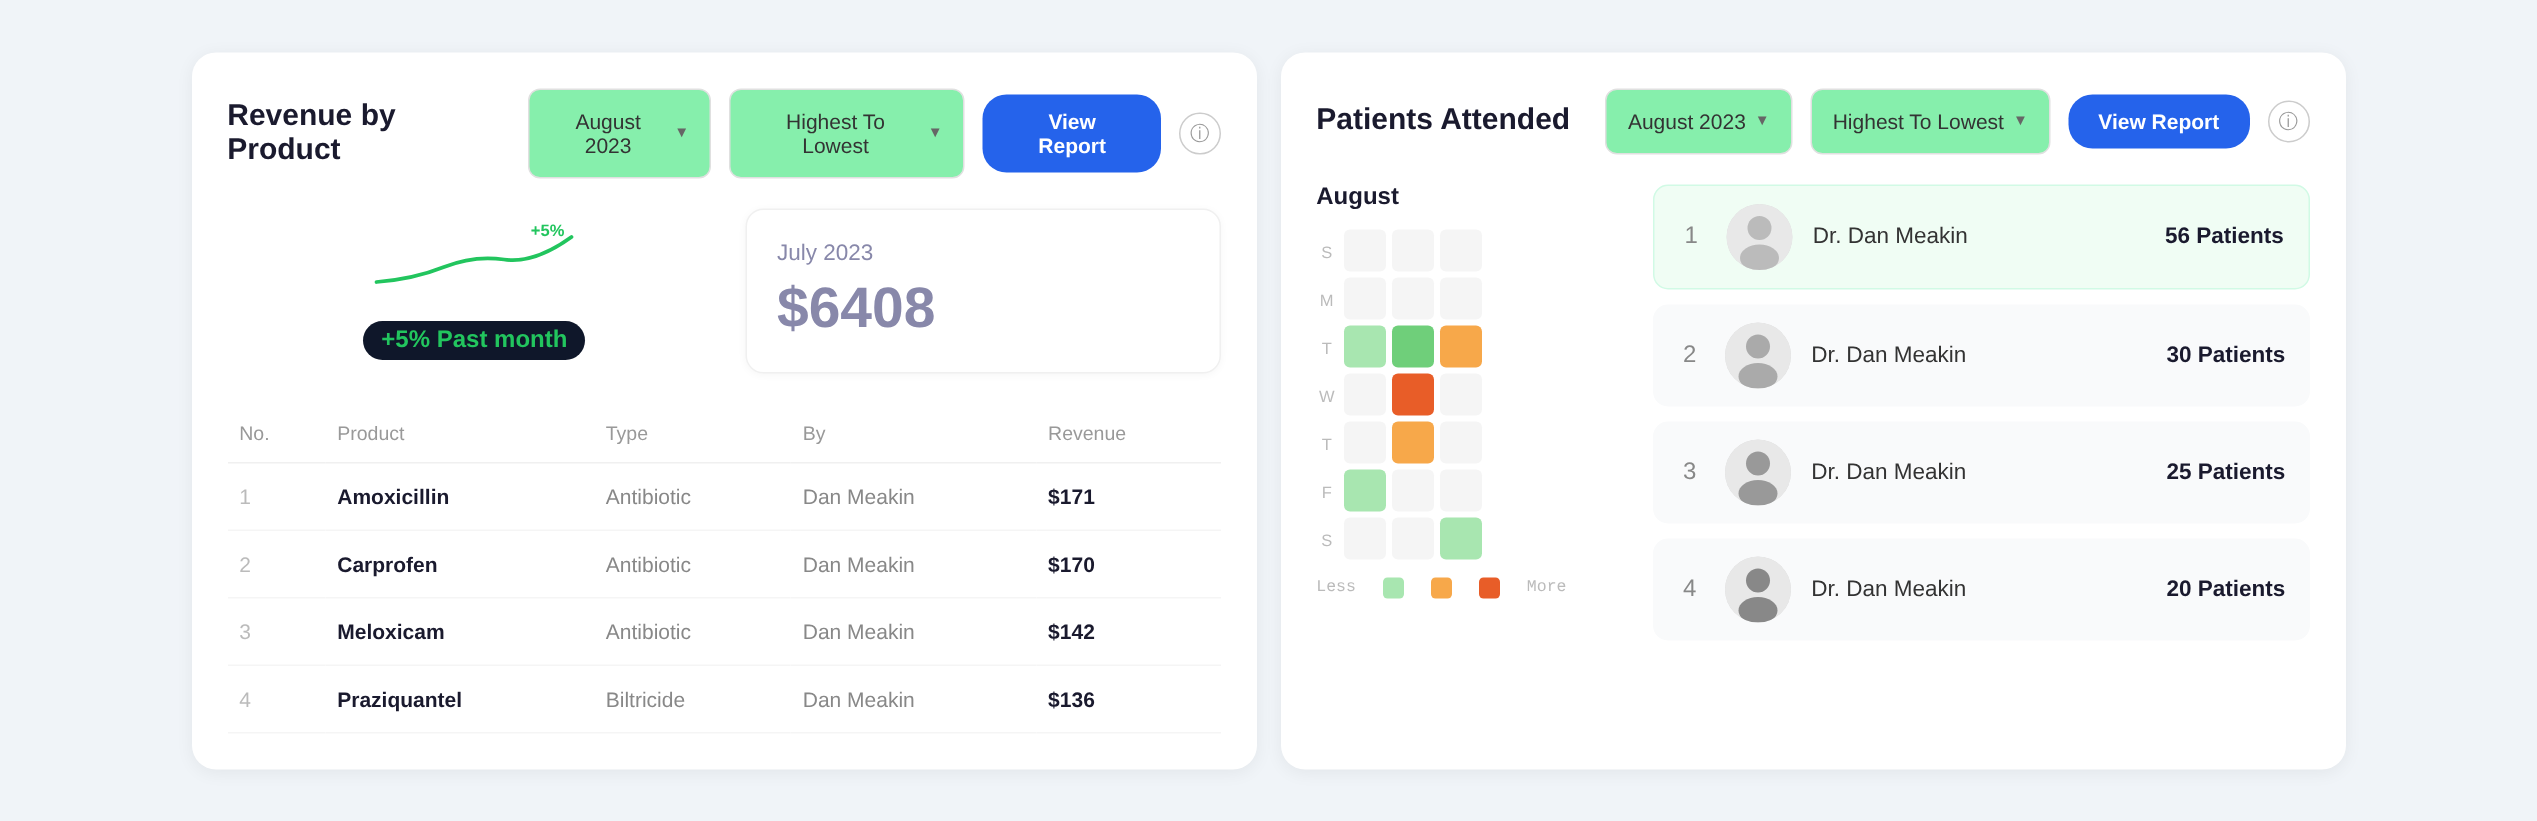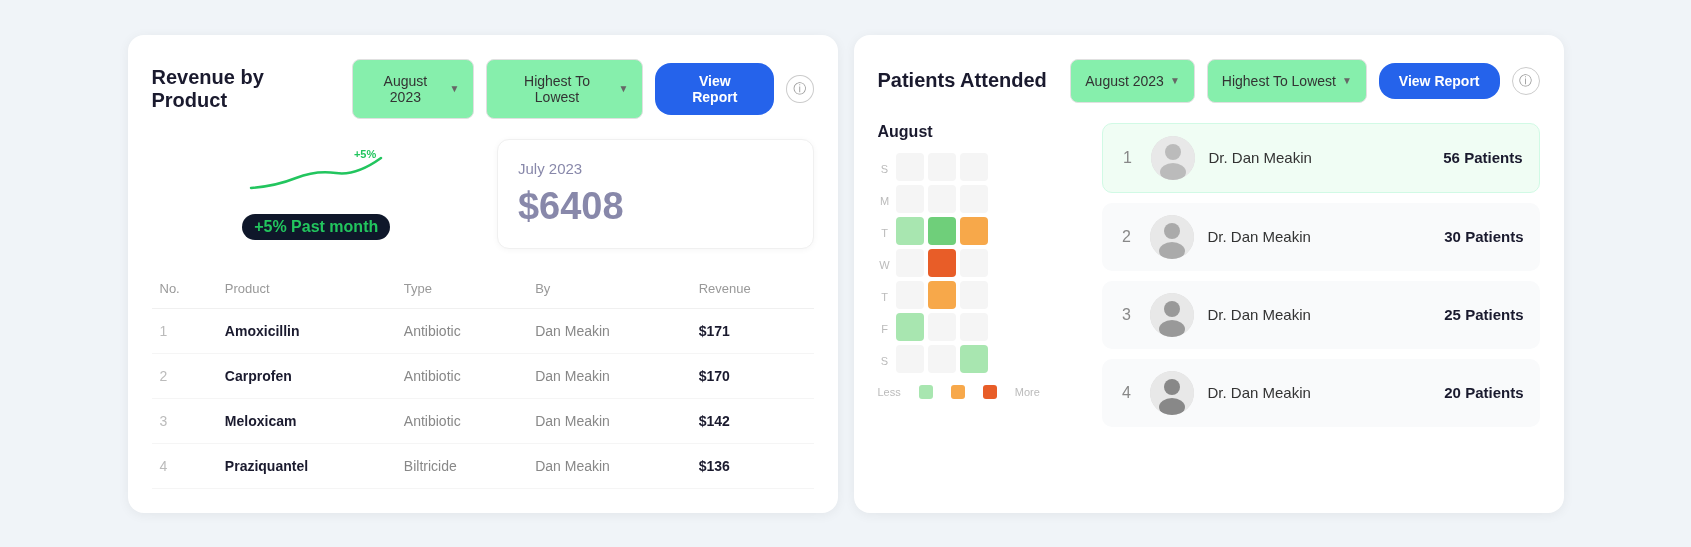--- a/index.html
+++ b/index.html
@@ -221,20 +221,21 @@
     .cell-green { background: #6fcf7a; }
     .cell-orange { background: #f7a84a; }
     .cell-red { background: #e85d28; }
     .heatmap-legend {
       display: flex;
       align-items: center;
       gap: 18px;
       margin-top: 10px;
       font-size: 11px;
       color: #bbb;
+      font-family: Liberation Mono, monospace;
     }
     .legend-dot {
       width: 14px;
       height: 14px;
       border-radius: 3px;
     }
     
     .patient-list {
       flex: 1;
       display: flex;

